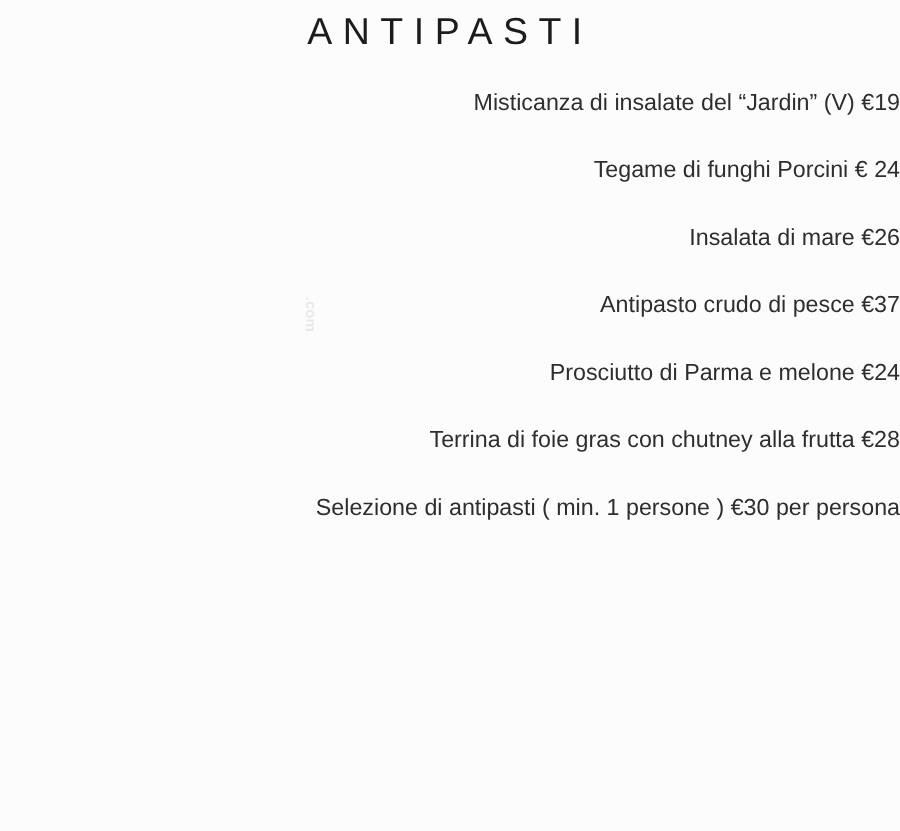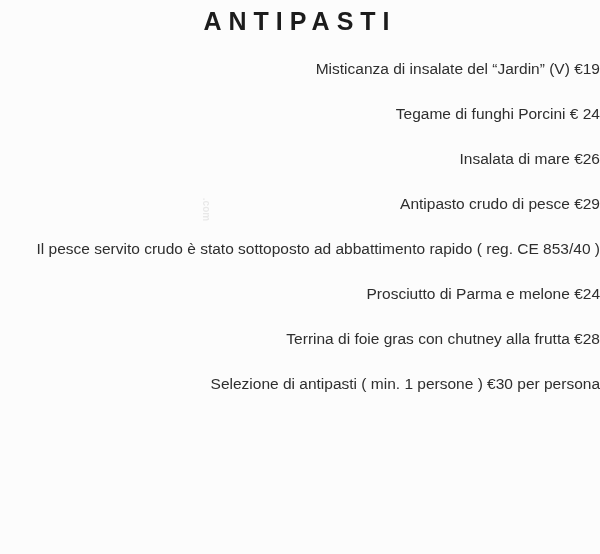--- a/index.html
+++ b/index.html
@@ -19,21 +19,21 @@
     width: 600px;
     height: 554px;
   }
   .menu-title {
     margin: 0;
     padding-top: 7px;
     height: 28px;
     line-height: 28px;
     text-align: center;
     font-size: 25px;
-    font-weight: bold;
+    font-weight: normal;
     letter-spacing: 7px;
     color: #1c1c1c;
   }
   .menu-line {
     margin-top: 25px;
     height: 20px;
     line-height: 20px;
     text-align: right;
     font-size: 15.5px;
     font-weight: 500;
@@ -80,20 +80,19 @@
   <div class="watermark">
     <span class="wm-suffix">.com</span>
   </div>
 
   <div class="content">
     <h1 class="menu-title">ANTIPASTI</h1>
 
     <div class="menu-line first">Misticanza di insalate del “Jardin” (V) €19</div>
     <div class="menu-line">Tegame di funghi Porcini € 24</div>
     <div class="menu-line">Insalata di mare €26</div>
-    <div class="menu-line">Antipasto crudo di pesce €29</div>
-    <div class="menu-line">Il pesce servito crudo è stato sottoposto ad abbattimento rapido ( reg. CE 853/40 )</div>
+    <div class="menu-line">Antipasto crudo di pesce €37</div>
     <div class="menu-line">Prosciutto di Parma e melone €24</div>
     <div class="menu-line">Terrina di foie gras con chutney alla frutta €28</div>
     <div class="menu-line">Selezione di antipasti ( min. 1 persone ) €30 per persona</div>
   </div>
 
 </div>
 
 </body></html>

